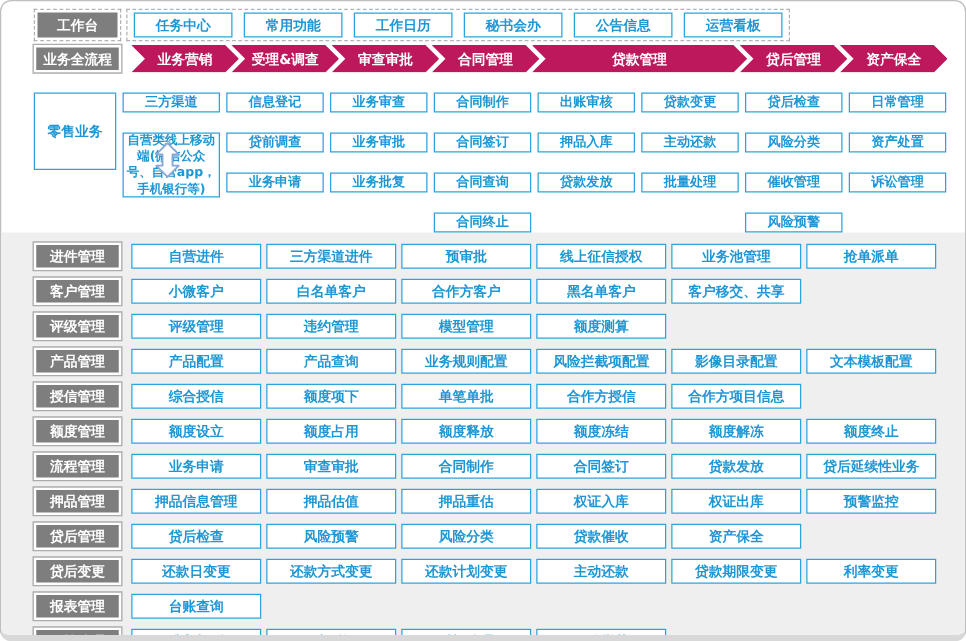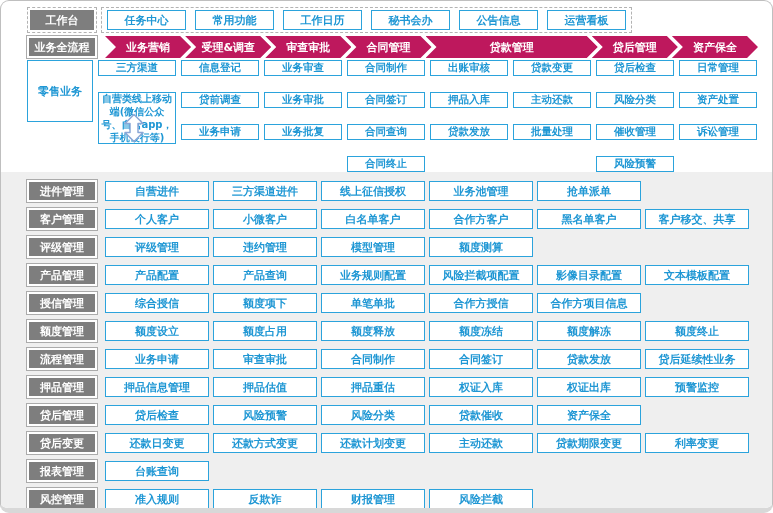--- a/index.html
+++ b/index.html
@@ -17,21 +17,21 @@
     display:flex; align-items:center; justify-content:center; height:20px;
   }
   .wb-label-wrap { width:70px; }
   .wb-btns { margin-left:4px; display:flex; gap:9px; align-items:center; padding:2px 5px; }
   .btn {
     box-sizing:border-box; background:#fff; border:1px solid #2ba3dc; color:#1f97d4;
     font-size:11px; font-weight:600; display:flex; align-items:center; justify-content:center;
     height:20px; text-align:center; overflow:hidden;
   }
   .wb-btns .btn { width:79px;font-family:Liberation Serif, serif; }
-  .row2 { display:flex; margin-bottom:2px; }
+  .row2 { display:flex; margin-bottom:16px; }
   .mod-label {
     box-sizing:border-box; width:70px; height:22px; flex:none;
     background:#7e7e7e; border:2px solid #fff; outline:1px solid #ababab;
     color:#fff; font-size:11px; font-weight:bold;
     display:flex; align-items:center; justify-content:center;
   }
   .chevrons { flex:1; display:flex; margin:0 14px 0 8px; }
   .chev {
     flex:1; height:22px; background:#be185d; color:#fff; font-size:11px; font-weight:bold;
     display:flex; align-items:center; justify-content:center;
@@ -143,30 +143,30 @@
     </div>
   </div>
 
   <div class="modules">
     <div class="mod-row">
       <div class="mod-label">进件管理</div>
       <div class="mod-items">
 
       <div class="btn">自营进件</div>
           <div class="btn">三方渠道进件</div>
+          <div class="btn">预审批</div>
           <div class="btn">线上征信授权</div>
           <div class="btn">业务池管理</div>
           <div class="btn">抢单派单</div>
         </div>
     </div>
     <div class="mod-row">
       <div class="mod-label">客户管理</div>
       <div class="mod-items">
 
-      <div class="btn">个人客户</div>
           <div class="btn">小微客户</div>
           <div class="btn">白名单客户</div>
           <div class="btn">合作方客户</div>
           <div class="btn">黑名单客户</div>
           <div class="btn">客户移交、共享</div>
         </div>
     </div>
     <div class="mod-row">
       <div class="mod-label">评级管理</div>
       <div class="mod-items">

